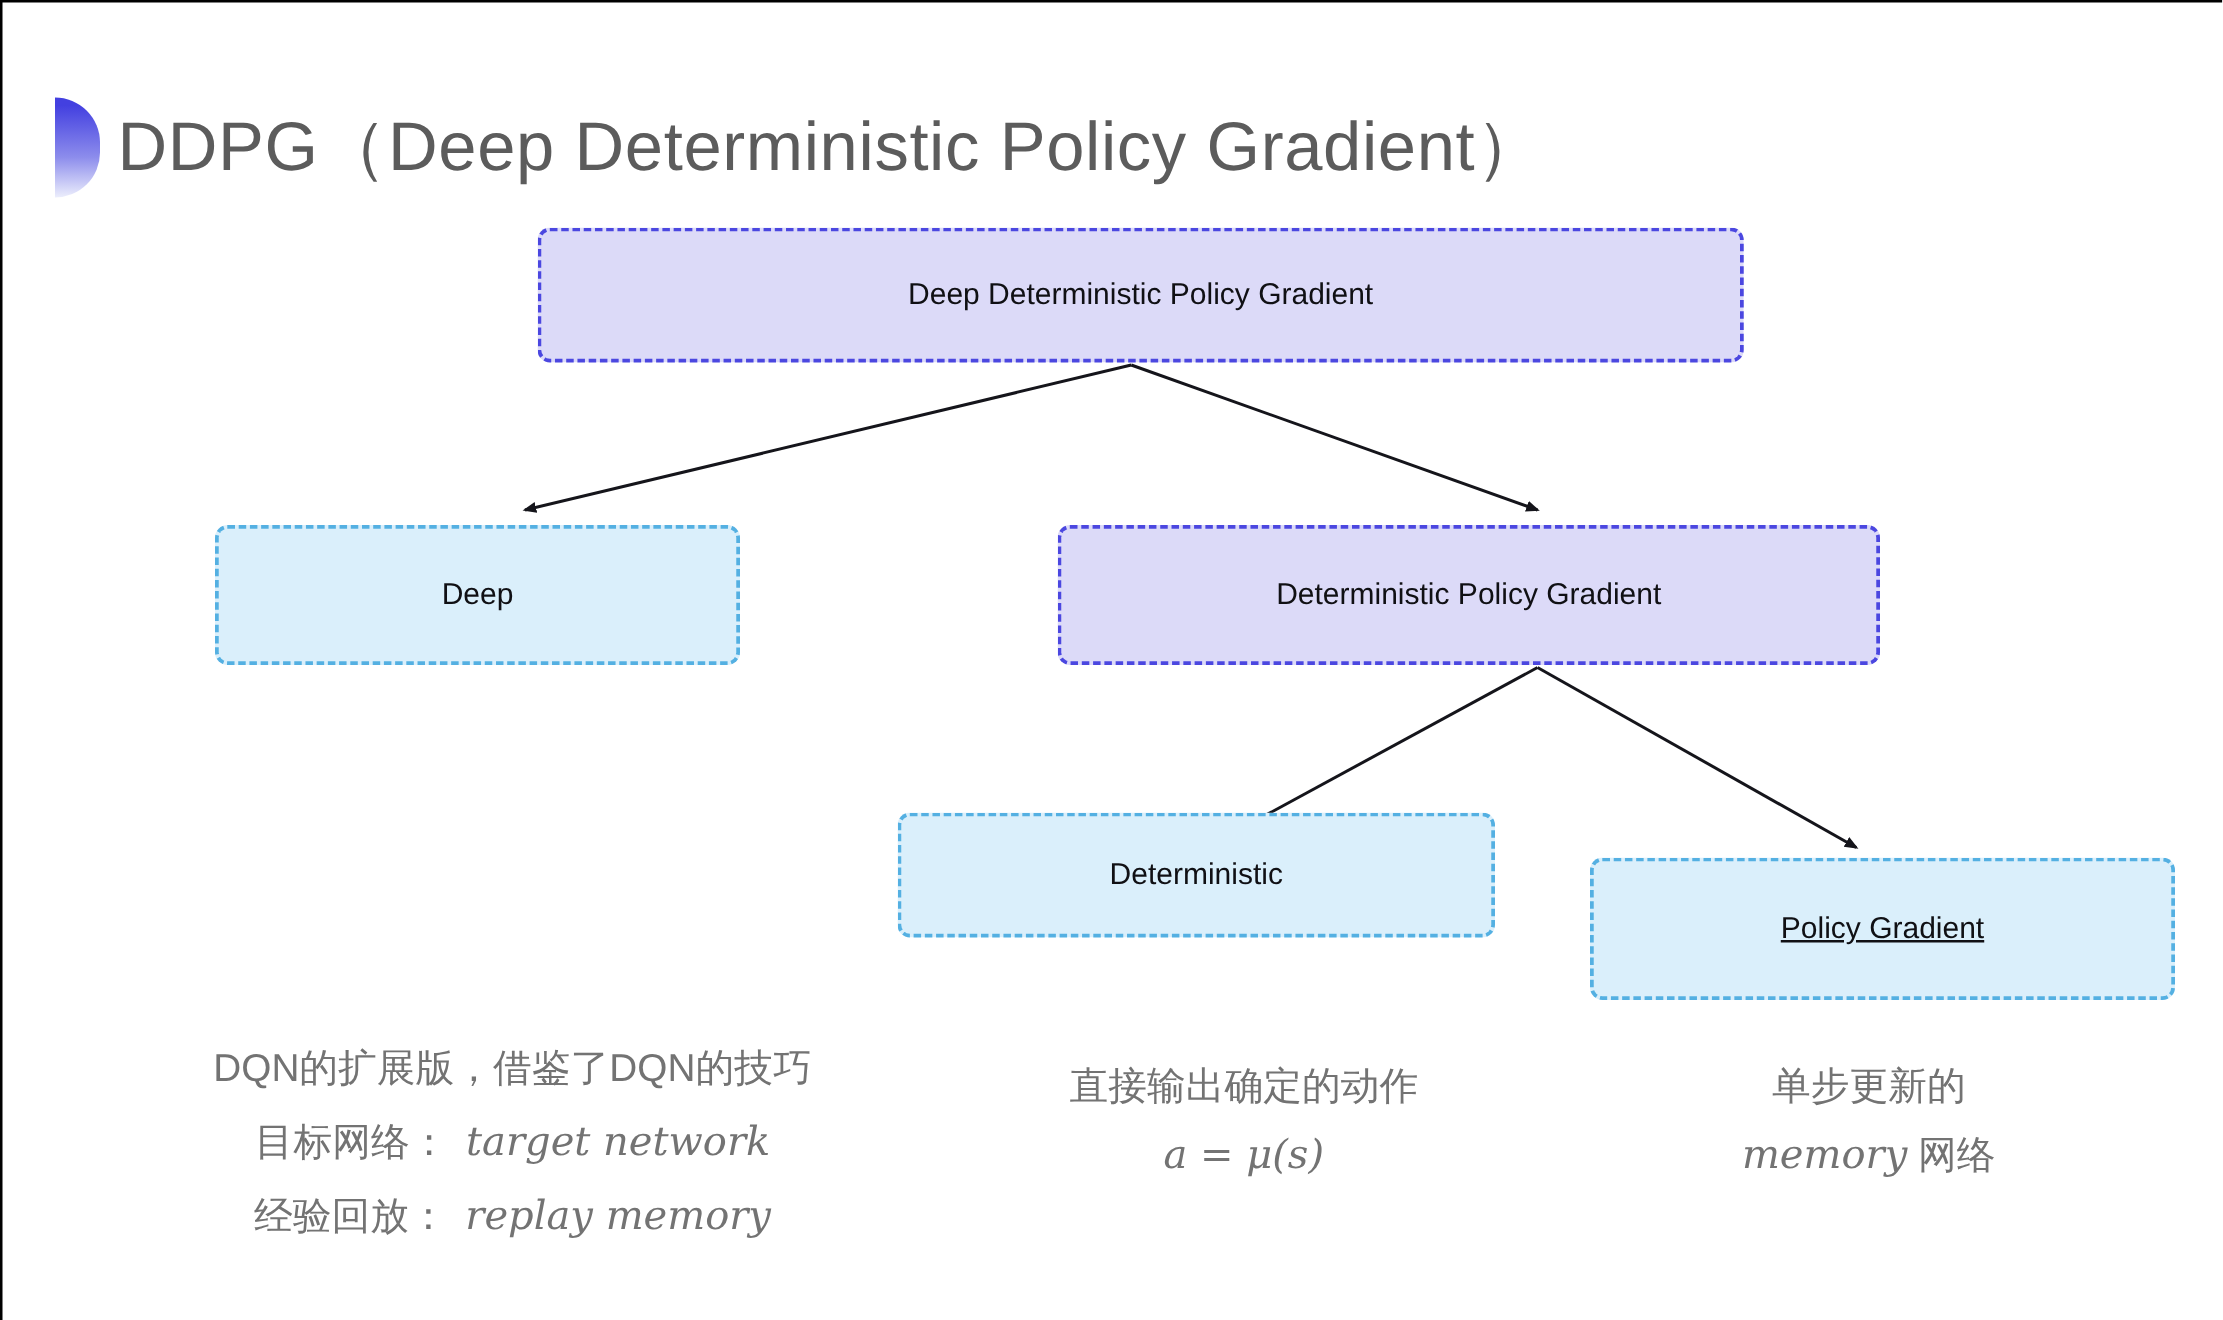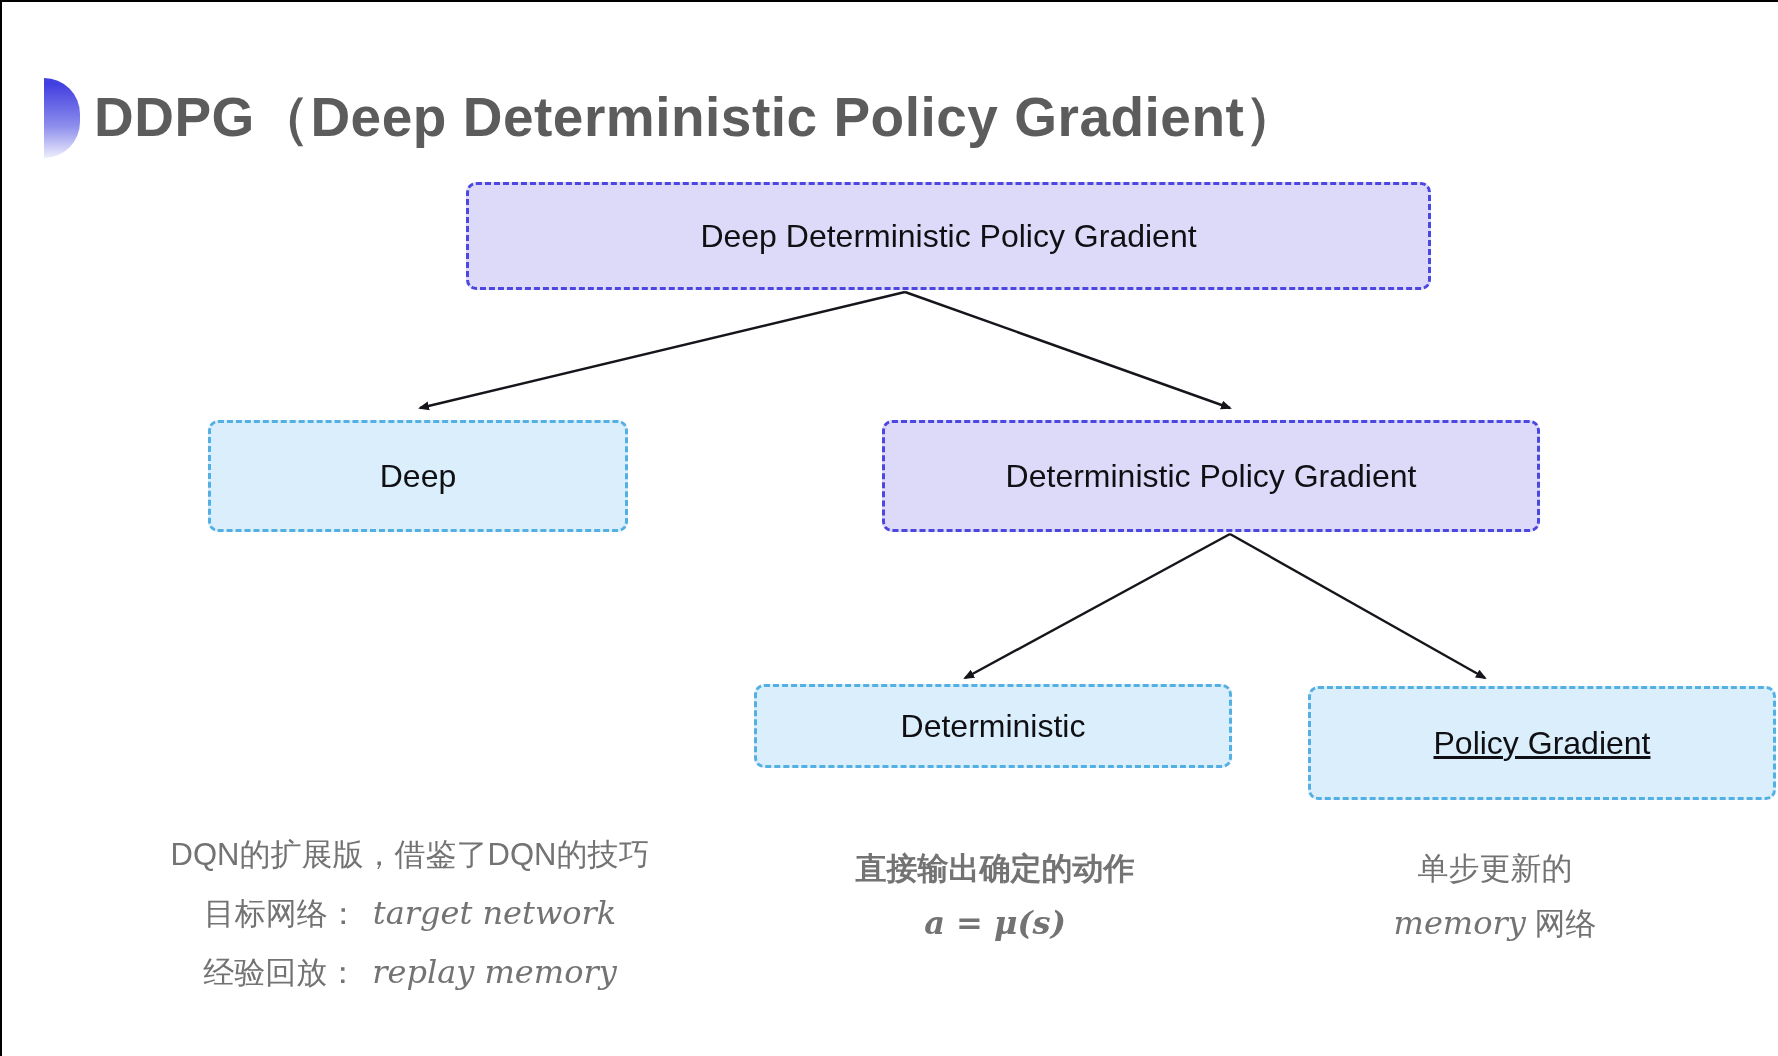--- a/index.html
+++ b/index.html
@@ -39,52 +39,51 @@
     border-radius: 0 40px 40px 0 / 0 40px 40px 0;
     background: linear-gradient(180deg,
       var(--icon-top, #4340e0) 8%,
       var(--icon-mid, #8d8dec) 60%,
       var(--icon-bottom, #eceefc) 100%);
     margin-right: 14px;
     flex: 0 0 auto;
   }
   .title {
     font-size: 55px;
-    font-weight: 700;
+    font-weight: 400;
     letter-spacing: 0.5px;
     color: var(--title, #5c5c5c);
     white-space: nowrap;
   }
 
   
   .node {
     position: absolute;
     display: flex;
     align-items: center;
     justify-content: center;
     border-radius: 10px;
-    font-size: 32px;
+    font-size: 24px;
     font-weight: 500;
     color: #101014;
     box-sizing: border-box;
     text-align: center;
-    margin-left: 36px;
   }
   .node.purple {
     background: var(--purple-fill, #dcdaf8);
     border: 3px dashed var(--purple-border, #4b47e0);
   }
   .node.cyan {
     background: var(--cyan-fill, #daeffb);
     border: 3px dashed var(--cyan-border, #54b0e2);
   }
   .node-root          { left: 430px;  top: 182px; width: 965px; height: 108px; }
   .node-deep          { left: 172px;  top: 420px; width: 420px; height: 112px; }
   .node-dpg           { left: 846px;  top: 420px; width: 658px; height: 112px; }
-  .node-deterministic { left: 718px;  top: 684px; width: 478px; height: 84px; }
+  .node-deterministic { left: 718px;  top: 650px; width: 478px; height: 100px; }
   .node-pg            { left: 1272px; top: 686px; width: 468px; height: 114px; text-decoration: underline; }
 
   
   svg.arrows {
     position: absolute;
     left: 0; top: 0;
     width: 1778px; height: 1056px;
     pointer-events: none;
   }
   svg.arrows line {
@@ -101,21 +100,21 @@
     line-height: 58px;
     white-space: nowrap;
   }
   .annotation .serif-italic {
     font-family: "DejaVu Serif", "Liberation Serif", serif;
     font-style: italic;
     font-size: 32px;
   }
   .annotation .label-gap { margin-right: 14px; margin-top: 32px; }
   .anno-left   { left: 60px;   top: 826px; width: 700px; }
-  .anno-middle { left: 790px;  top: 842px; width: 410px; line-height: 54px; font-weight: bold; }
+  .anno-middle { left: 790px;  top: 842px; width: 410px; line-height: 54px; }
   .anno-right  { left: 1330px; top: 842px; width: 330px; line-height: 54px; }
 </style>
 </head>
 <body>
 
 <div class="stage">
   <div class="edge-top"></div>
   <div class="edge-left"></div>
 
   <div class="header">

